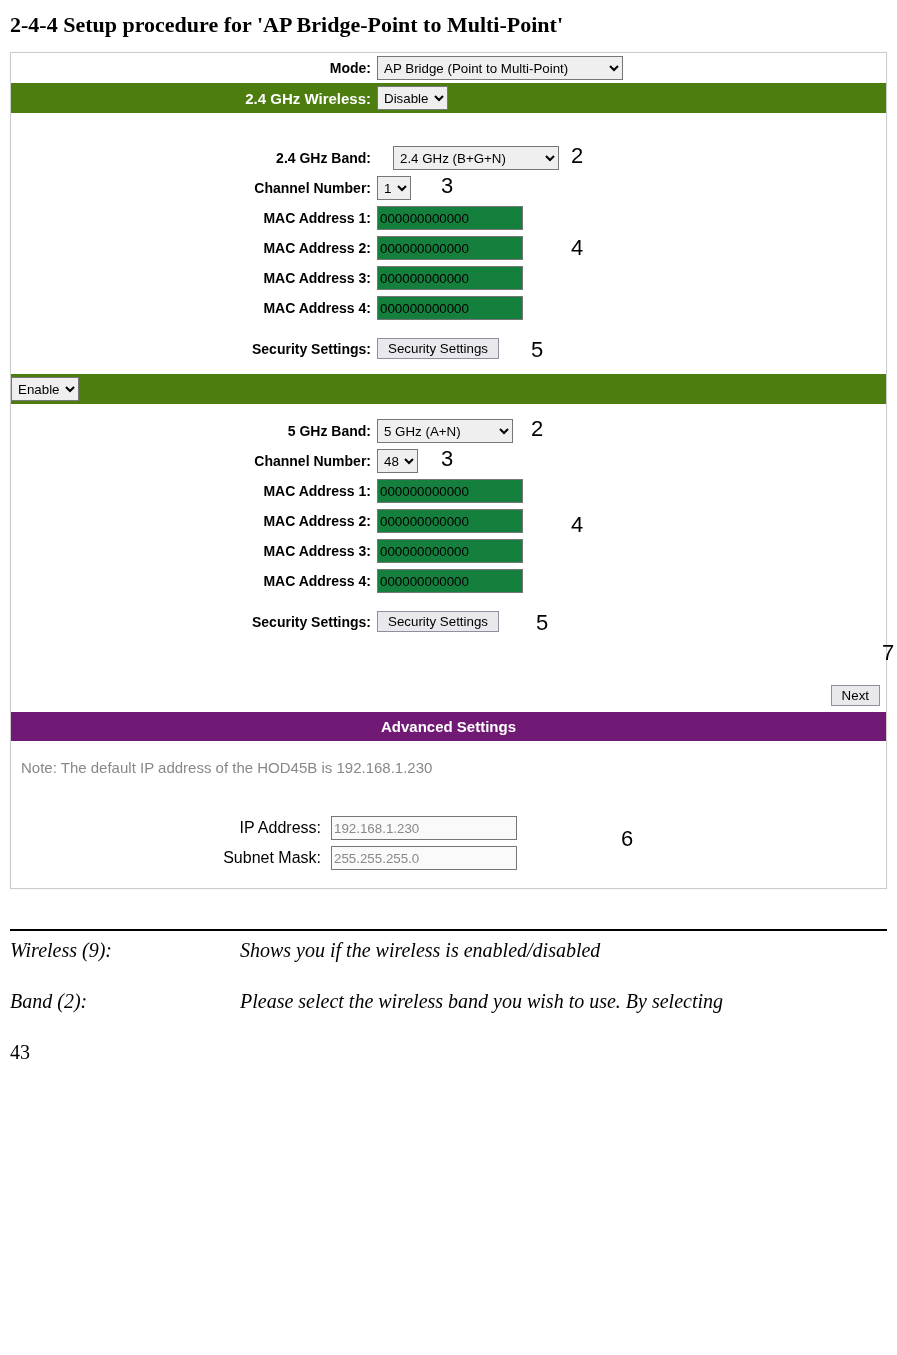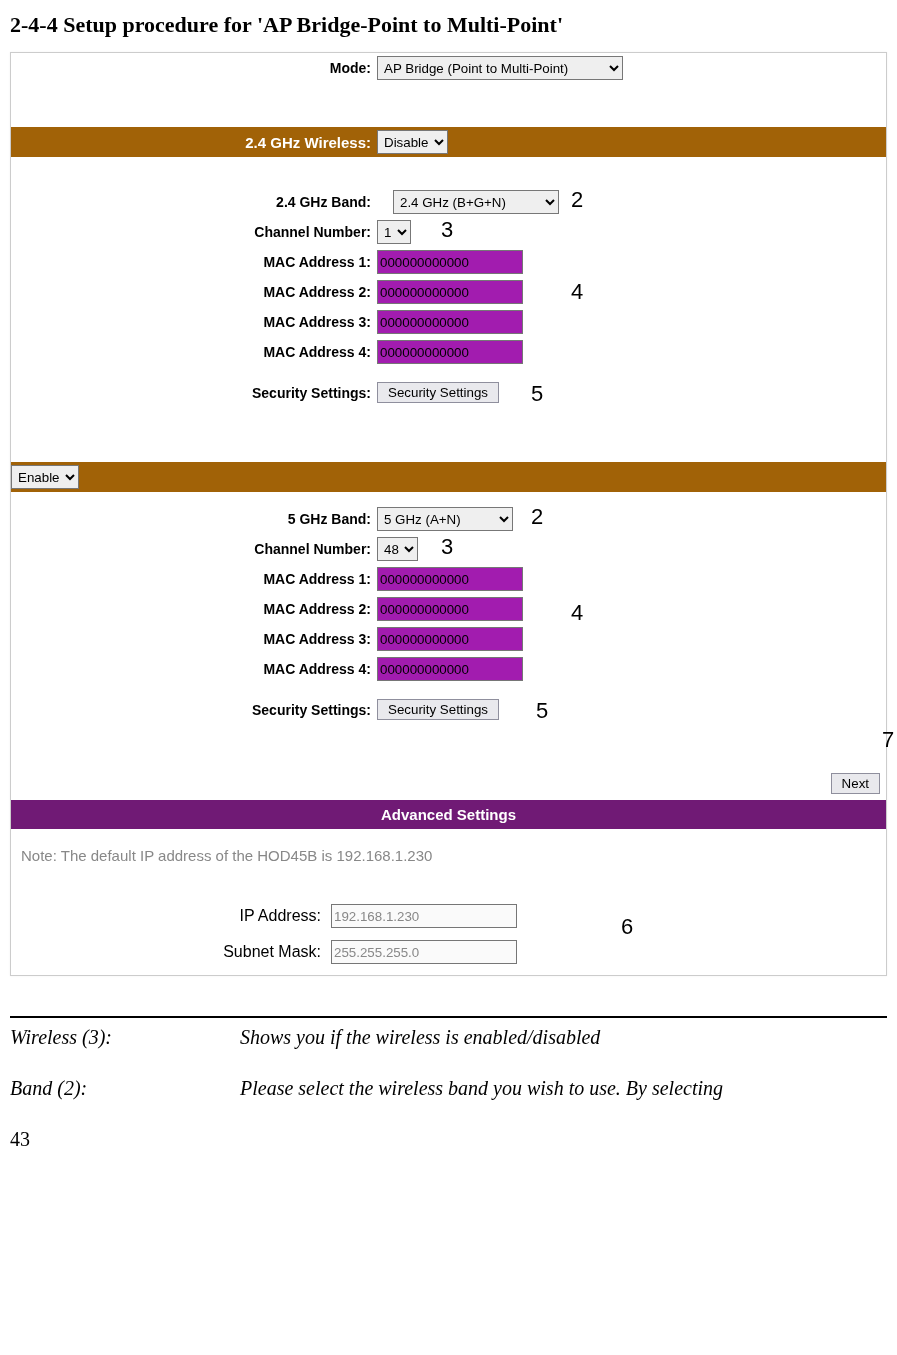--- a/index.html
+++ b/index.html
@@ -12,58 +12,57 @@
     .page-title {
       font-size: 22px;
       font-weight: bold;
       margin: 0 0 14px 0;
     }
     .shot {
       border: 1px solid #ccc;
       box-shadow: 0 0 2px rgba(0,0,0,0.06);
       font-family: Arial, Helvetica, sans-serif;
       font-size: 14px;
-      padding: 0 0 5px 0;
+      padding: 0 0 12px 0;
       position: relative;
     }
     .row {
       display: flex;
       align-items: center;
       padding: 3px 0;
       position: relative;
     }
     .row .label {
       width: 360px;
       text-align: right;
       padding-right: 6px;
       font-weight: bold;
       font-size: 14px;
       color: #000;
     }
     .row.dark {
-      background: #a16207;
-      margin-top: 44px;
+      background: #4d7c0f;
     }
     .row.dark .label {
       color: #fff;
       font-weight: bold;
       font-size: 15px;
     }
     .adv-bar {
       background: #701a75;
       color: #fff;
       text-align: center;
       font-weight: bold;
       padding: 6px 0;
       font-size: 15px;
     }
     select, input[type="text"] {
       font-family: Arial, sans-serif;
       font-size: 13.333px;
-      background: #a21caf;
+      background: #15803d;
       border: 1px solid #767676;
       padding: 1px 2px;
       height: 20px;
       box-sizing: content-box;
     }
     select {
       border: 1px solid #777;
       background: #efefef;
     }
     input[type="text"] {
@@ -110,21 +109,21 @@
     }
     .ip-row .ilabel, .subnet-row .ilabel {
       width: 300px;
       text-align: right;
       padding-right: 10px;
       font-size: 16px;
     }
     .subnet-row {
       display: flex;
       align-items: center;
-      margin-top: 12px;
+      margin-top: 6px;
     }
     input.disabled {
       color: #888;
       background: #fafafa;
       width: 180px;
     }
     .desc-divider {
       border: none;
       border-top: 2px solid #000;
       margin: 40px 0 8px 0;
@@ -271,21 +270,21 @@
 </div>
 
 <div style="position:relative;">
   <span class="annotation" style="left:872px; top:-249px;">7</span>
 </div>
 
 <hr class="desc-divider">
 
 <div class="desc-table">
   <div class="desc-row">
-    <div class="desc-key">Wireless (3):</div>
+    <div class="desc-key">Wireless (9):</div>
     <div>Shows you if the wireless is enabled/disabled</div>
   </div>
   <div class="desc-row">
     <div class="desc-key">Band (2):</div>
     <div>Please select the wireless band you wish to use. By selecting</div>
   </div>
 </div>
 
 <div class="page-num">43</div>
 

